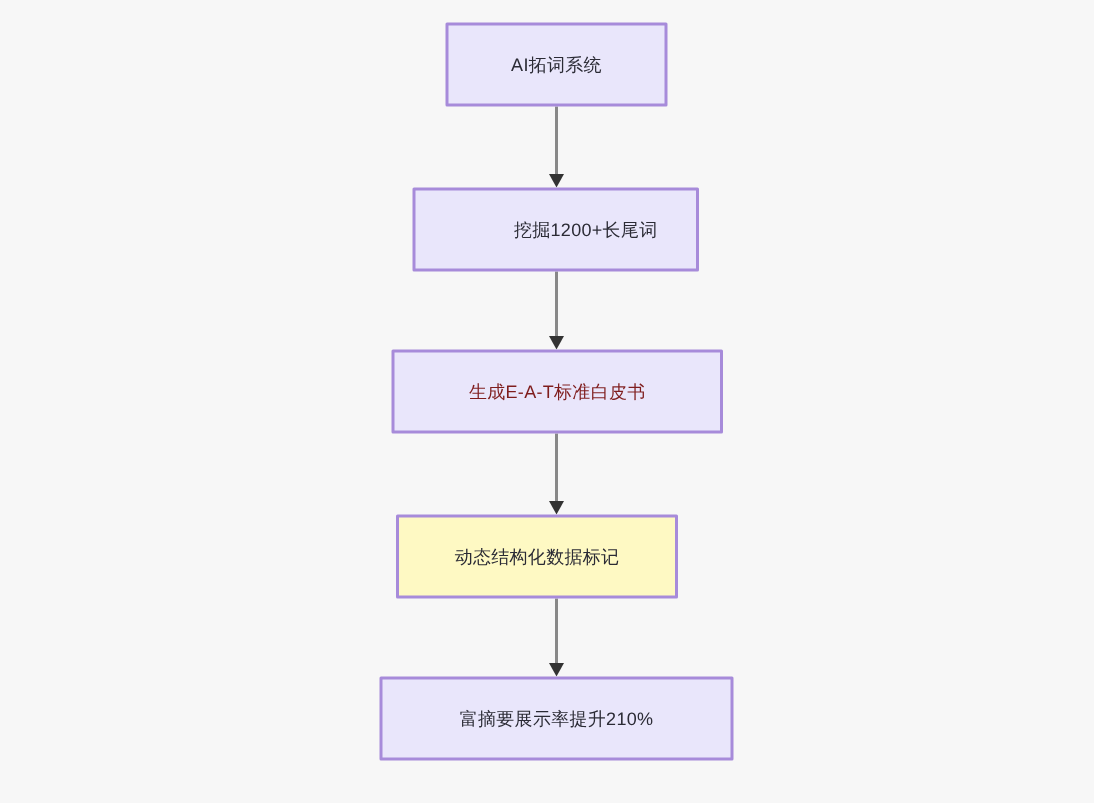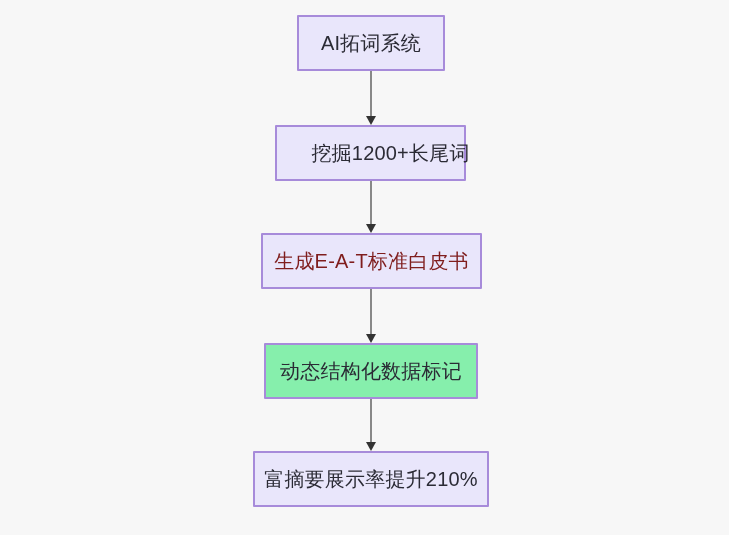--- a/index.html
+++ b/index.html
@@ -23,21 +23,21 @@
   .node {
     position: absolute;
     box-sizing: border-box;
     background: #e9e6fb;
     border: 2px solid #a78bda;
     border-radius: 1px;
     display: flex;
     align-items: center;
     justify-content: center;
     color: #2b2b35;
-    font-size: 20px;
+    font-size: 12px;
     line-height: 1;
     white-space: nowrap;
     letter-spacing: 0.2px;
   }
 
   .node-label {
     display: block;
   }
 
   .edge {
@@ -86,20 +86,20 @@
 
   <div class="node" id="node-n1" style="left: 297px; top: 15px; width: 148px; height: 56px; background: rgb(233, 230, 251); border-color: rgb(167, 139, 218); color: rgb(43, 43, 53);">
     <span class="node-label">AI拓词系统</span>
   </div>
   <div class="node" id="node-n2" style="left: 275px; top: 125px; width: 191px; height: 56px; background: rgb(233, 230, 251); border-color: rgb(167, 139, 218); color: rgb(43, 43, 53); padding-left: 40px;">
     <span class="node-label">挖掘1200+长尾词</span>
   </div>
   <div class="node" id="node-n3" style="left: 261px; top: 233px; width: 221px; height: 56px; background: rgb(233, 230, 251); border-color: rgb(167, 139, 218); color: #7f1d1d;">
     <span class="node-label">生成E-A-T标准白皮书</span>
   </div>
-  <div class="node" id="node-n4" style="left: 264px; top: 343px; width: 214px; height: 56px; background: #86efac; border-color: rgb(167, 139, 218); color: rgb(43, 43, 53);">
+  <div class="node" id="node-n4" style="left: 264px; top: 343px; width: 188px; height: 56px; background: #fef9c3; border-color: rgb(167, 139, 218); color: rgb(43, 43, 53);">
     <span class="node-label">动态结构化数据标记</span>
   </div>
   <div class="node" id="node-n5" style="left: 253px; top: 451px; width: 236px; height: 56px; background: rgb(233, 230, 251); border-color: rgb(167, 139, 218); color: rgb(43, 43, 53);">
     <span class="node-label">富摘要展示率提升210%</span>
   </div>
 
 </div>
 
 </body></html>

